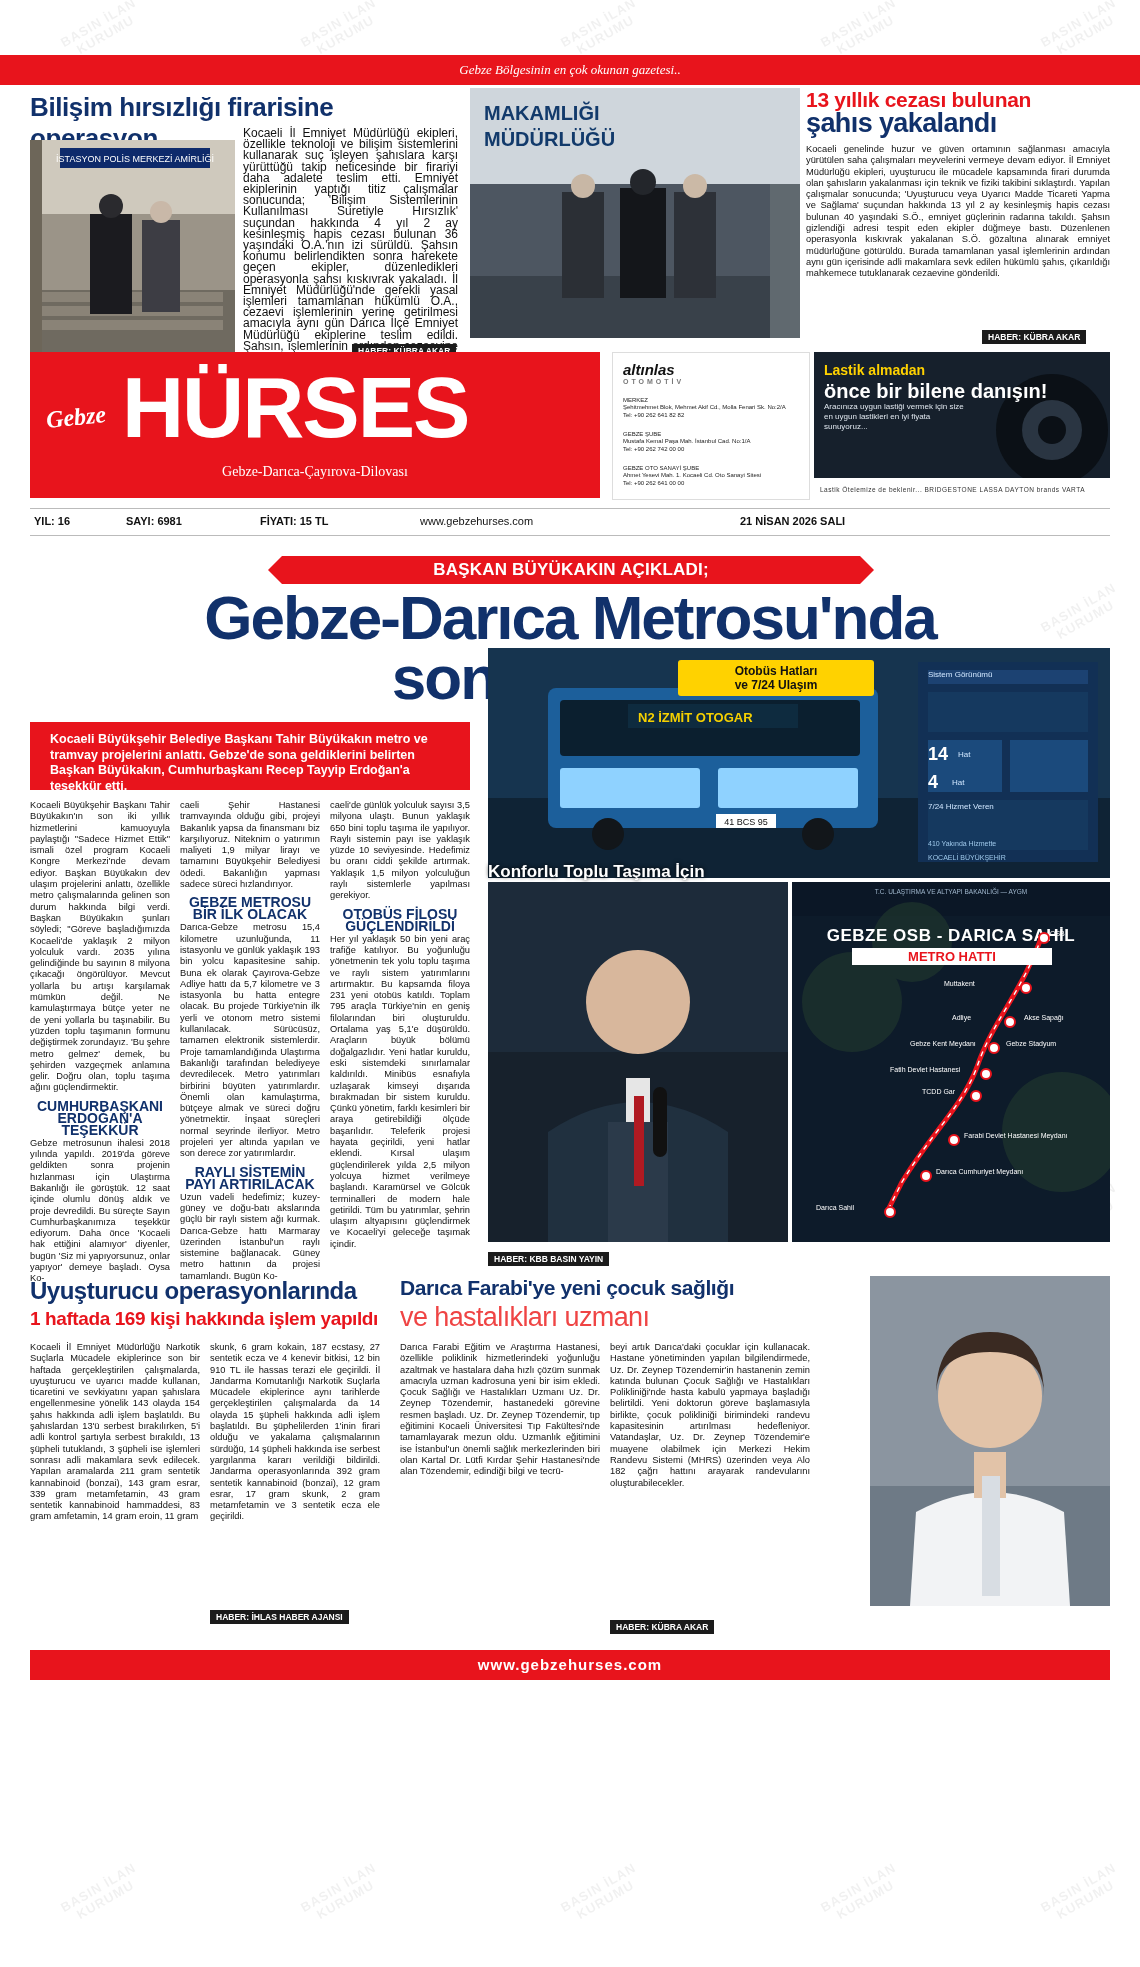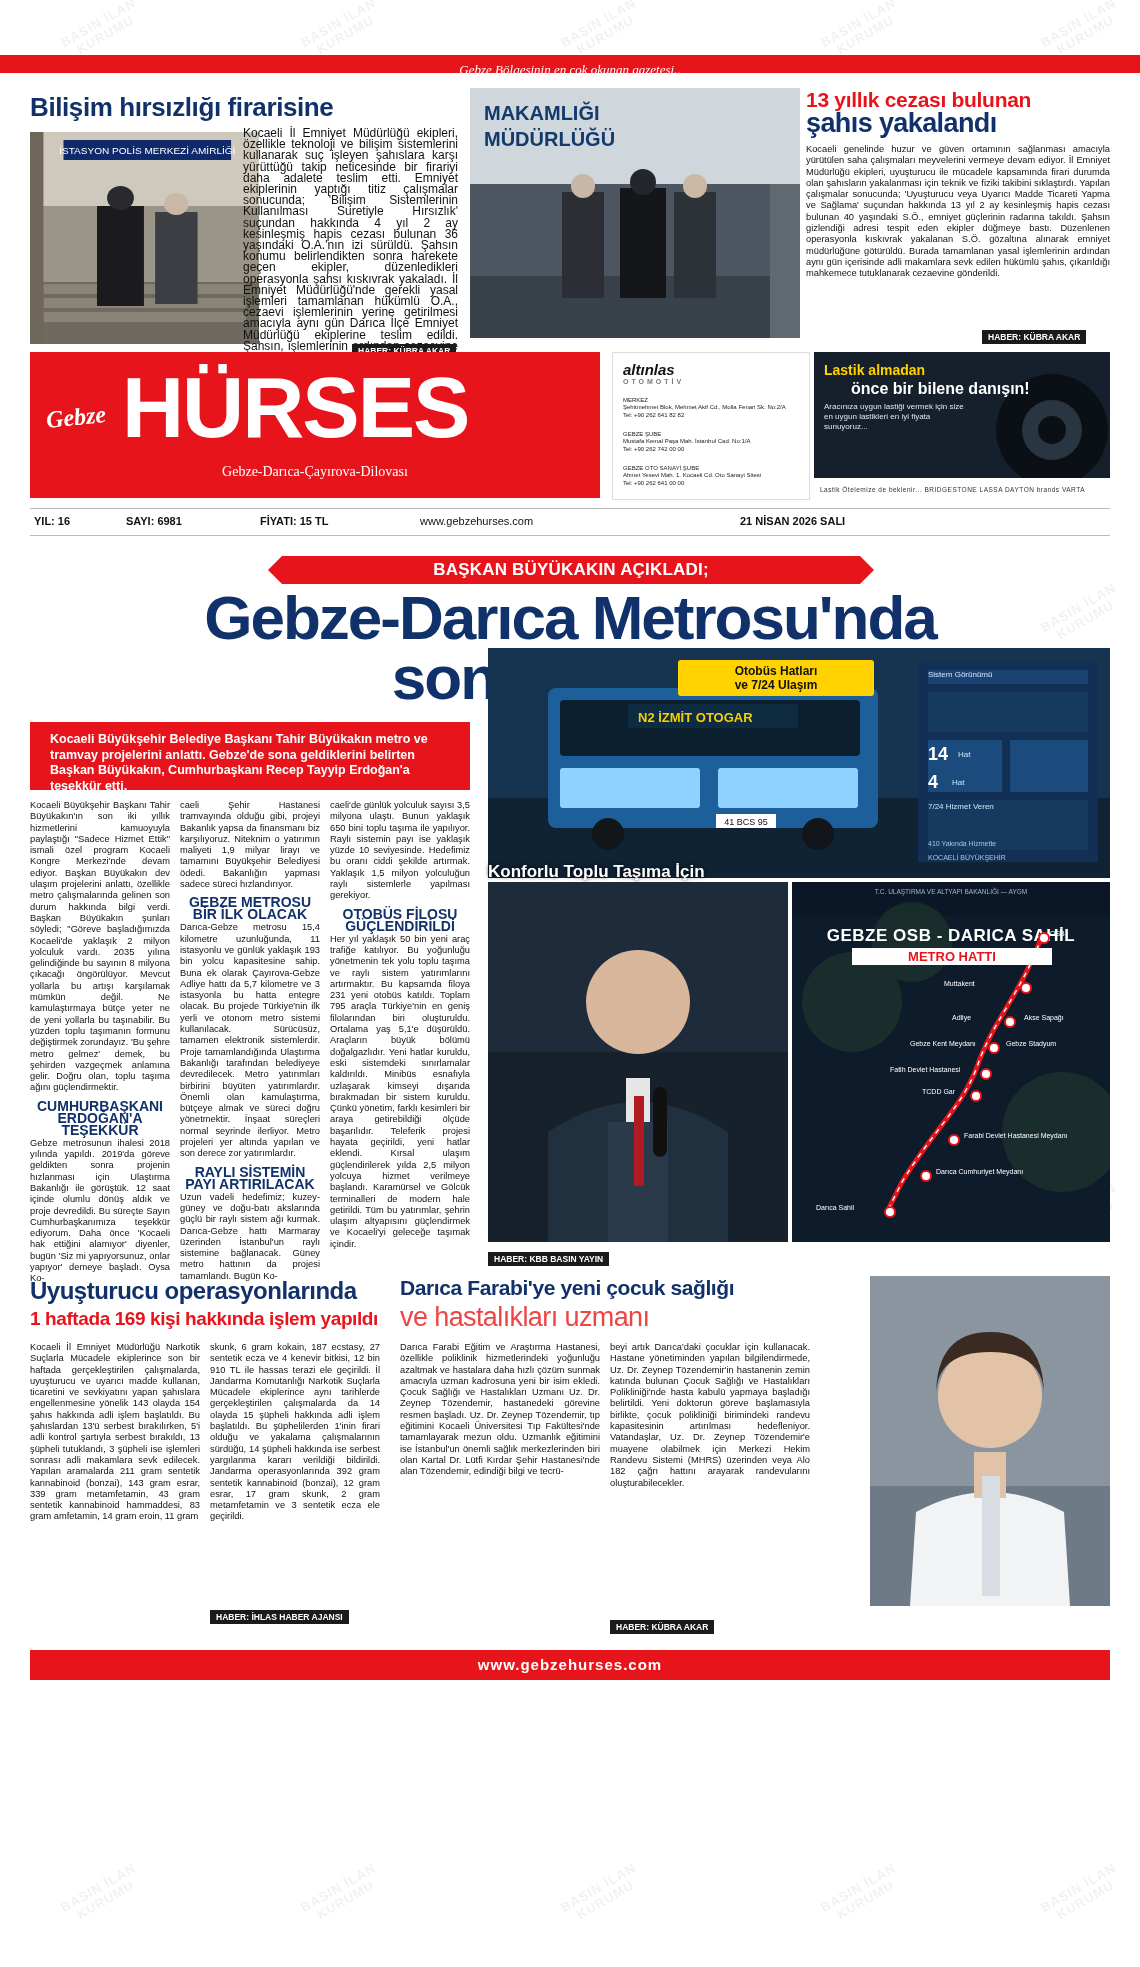--- a/index.html
+++ b/index.html
@@ -16,34 +16,34 @@
     background:#ffffff;
   }
   
   .wm{
     position:absolute;color:rgba(0,0,0,0.06);font-weight:bold;font-size:13px;
     transform:rotate(-30deg);line-height:1.1;text-align:center;pointer-events:none;
     letter-spacing:1px;
   }
   
   .top-ribbon{
-    position:absolute;left:0;top:55px;width:1140px;height:18px;background:#e8141c;
+    position:absolute;left:0;top:55px;width:1140px;height:30px;background:#e8141c;
   }
   .top-ribbon span{
     display:block;text-align:center;color:#fff;font-style:italic;font-size:13px;
     line-height:30px;font-family:"Liberation Serif",serif;
   }
   
   .tl-title{
     position:absolute;left:30px;top:92px;width:430px;
     font-size:26px;font-weight:bold;color:#11316b;letter-spacing:-0.4px;
   }
   .tl-photo{
-    position:absolute;left:30px;top:132px;width:205px;height:212px;
-    background:#7d7468;overflow:hidden;border:0;padding-left:24px;
+    position:absolute;left:30px;top:140px;width:205px;height:212px;
+    background:#7d7468;overflow:hidden;border:0;
   }
   .tl-text{
     position:absolute;left:243px;top:128px;width:215px;height:200px;
     font-size:12px;line-height:11.2px;text-align:justify;color:#111;
   }
   .haber-tag{
     display:inline-block;background:#1b1b1b;color:#fff;font-size:8.5px;font-weight:bold;
     padding:2px 6px;
   }
   .tl-haber{position:absolute;left:352px;top:340px;}
@@ -77,21 +77,21 @@
   .ad-alt{
     position:absolute;left:612px;top:352px;width:196px;height:146px;background:#ffffff;border:1px solid #ddd;
   }
   .ad-alt .logo{position:absolute;left:10px;top:8px;font-weight:bold;font-size:15px;font-style:italic;color:#111;}
   .ad-alt .logo small{display:block;font-size:7px;font-style:normal;letter-spacing:3px;color:#777;}
   .ad-alt .blk{position:absolute;left:10px;width:176px;font-size:6px;line-height:7.4px;color:#222;}
   .ad-tire{
     position:absolute;left:814px;top:352px;width:296px;height:146px;background:#1c2a3a;overflow:hidden;
   }
   .ad-tire .t1{position:absolute;left:10px;top:10px;color:#ffd200;font-weight:bold;font-size:14px;}
-  .ad-tire .t2{position:absolute;left:10px;top:28px;color:#fff;font-weight:bold;font-size:16px;margin-left:27px;}
+  .ad-tire .t2{position:absolute;left:10px;top:28px;color:#fff;font-weight:bold;font-size:20px;}
   .ad-tire .t3{position:absolute;left:10px;top:50px;color:#dfe6ee;font-size:8px;line-height:10px;width:150px;}
   .ad-tire .strip{position:absolute;left:0;bottom:0;width:296px;height:20px;background:#fff;}
   .ad-tire .strip span{font-size:6.5px;color:#333;line-height:20px;padding-left:6px;letter-spacing:0.5px;}
   
   .infobar{
     position:absolute;left:30px;top:508px;width:1080px;height:26px;border-top:1px solid #bbb;border-bottom:1px solid #bbb;
     font-size:11px;font-weight:bold;color:#111;
   }
   .infobar div{position:absolute;top:6px;}
   

